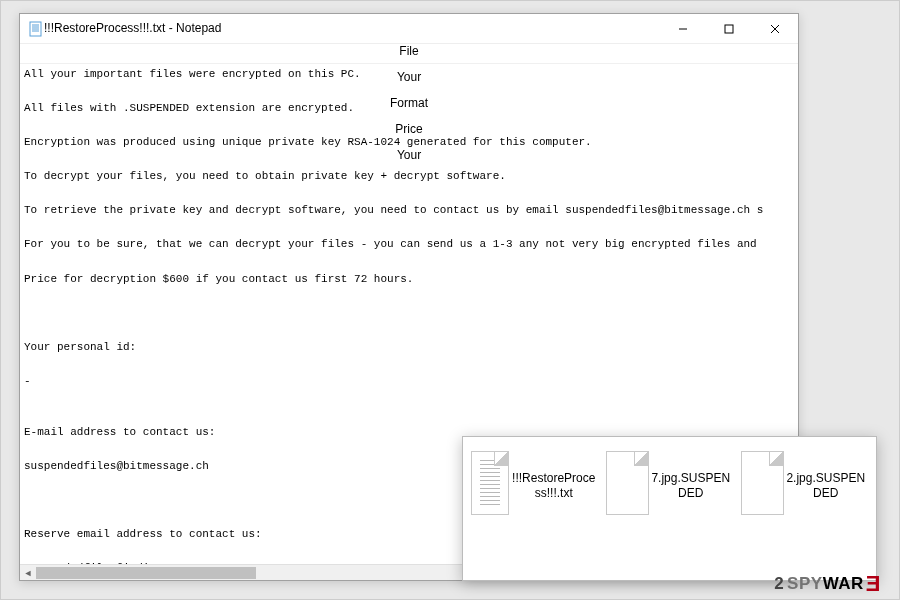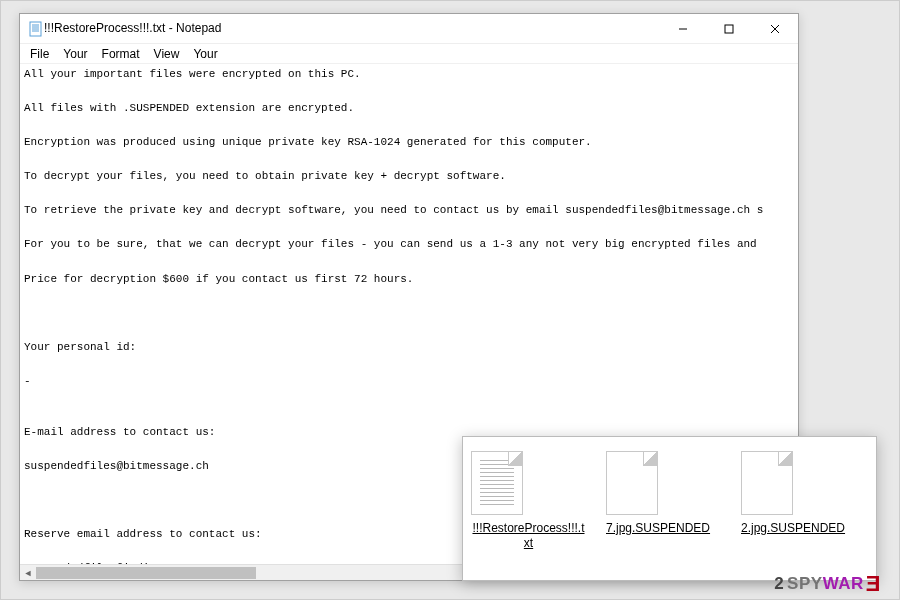--- a/index.html
+++ b/index.html
@@ -36,26 +36,27 @@
     .title-text { font-size: 12px; color: #000; }
     .window-controls { display: flex; }
     .win-btn {
       width: 46px; height: 30px;
       display:flex;align-items:center;justify-content:center;
       font-size: 10px; color:#000;
     }
     .menubar {
       height: 20px;
       display: flex;
-      gap: 2px;
+      gap: 12px;
       padding: 0 4px;
       align-items: center;
       font-size: 12px;
       background: #fff;
       border-bottom: 1px solid #f0f0f0;
+      flex-direction: column;
     }
     .menu-item { padding: 0 6px; }
     .editor {
       width: 100%;
       height: calc(100% - 50px - 16px);
       padding: 2px 4px;
       font-family: Consolas, "Courier New", monospace;
       font-size: 11px;
       line-height: 1.55;
       white-space: pre-wrap;
@@ -82,24 +83,23 @@
       border: 1px solid #bbb;
       box-shadow: 0 3px 14px rgba(0,0,0,0.25);
       display: flex;
       align-items: flex-start;
       padding: 14px 8px;
       gap: 8px;
     }
     .file-item {
       width: 130px;
       display:flex;
-      flex-direction:column;
-      align-items:flex-start;
+      flex-direction:row;
+      align-items:center;
       text-align:center;
-      text-decoration:underline;
     }
     .file-icon {
       width: 52px;
       height: 64px;
       background: #fff;
       border: 1px solid #c8c8c8;
       position:relative;
       margin-bottom: 6px;
     }
     .file-icon.txt::before{
@@ -132,21 +132,21 @@
       bottom: 2px;
       font-family: Arial, sans-serif;
       font-weight: bold;
       font-size: 17px;
       letter-spacing: 0.5px;
       color: #aa0e1c;
       display:flex; align-items:center;
     }
     .watermark .two{ color:#444; font-size:17px; margin-right:3px;}
     .watermark .spy{ color:#737373; }
-    .watermark .war{ color:#a21caf; }
+    .watermark .war{ color:#000000; }
     .watermark .tail{ color:#b10015; font-size:22px; margin-left:2px;}
   </style>
 </head>
 <body>
 
 <div class="notepad-window">
   <div class="titlebar">
     <div class="title-left">
       <span class="title-icon">
         <svg viewBox="0 0 16 16">
@@ -176,21 +176,21 @@
             <line x1="9" y1="1" x2="1" y2="9" stroke="#000"></line>
           </svg>
       </div>
     </div>
   </div>
 
   <div class="menubar">
     <span class="menu-item">File</span>
     <span class="menu-item">Your</span>
     <span class="menu-item">Format</span>
-    <span class="menu-item">View</span>
+    <span class="menu-item">Price</span>
     <span class="menu-item">Your</span>
   </div>
 
   <div class="editor">All your important files were encrypted on this PC.
 
 All files with .SUSPENDED extension are encrypted.
 
 Encryption was produced using unique private key RSA-1024 generated for this computer.
 
 To decrypt your files, you need to obtain private key + decrypt software.

